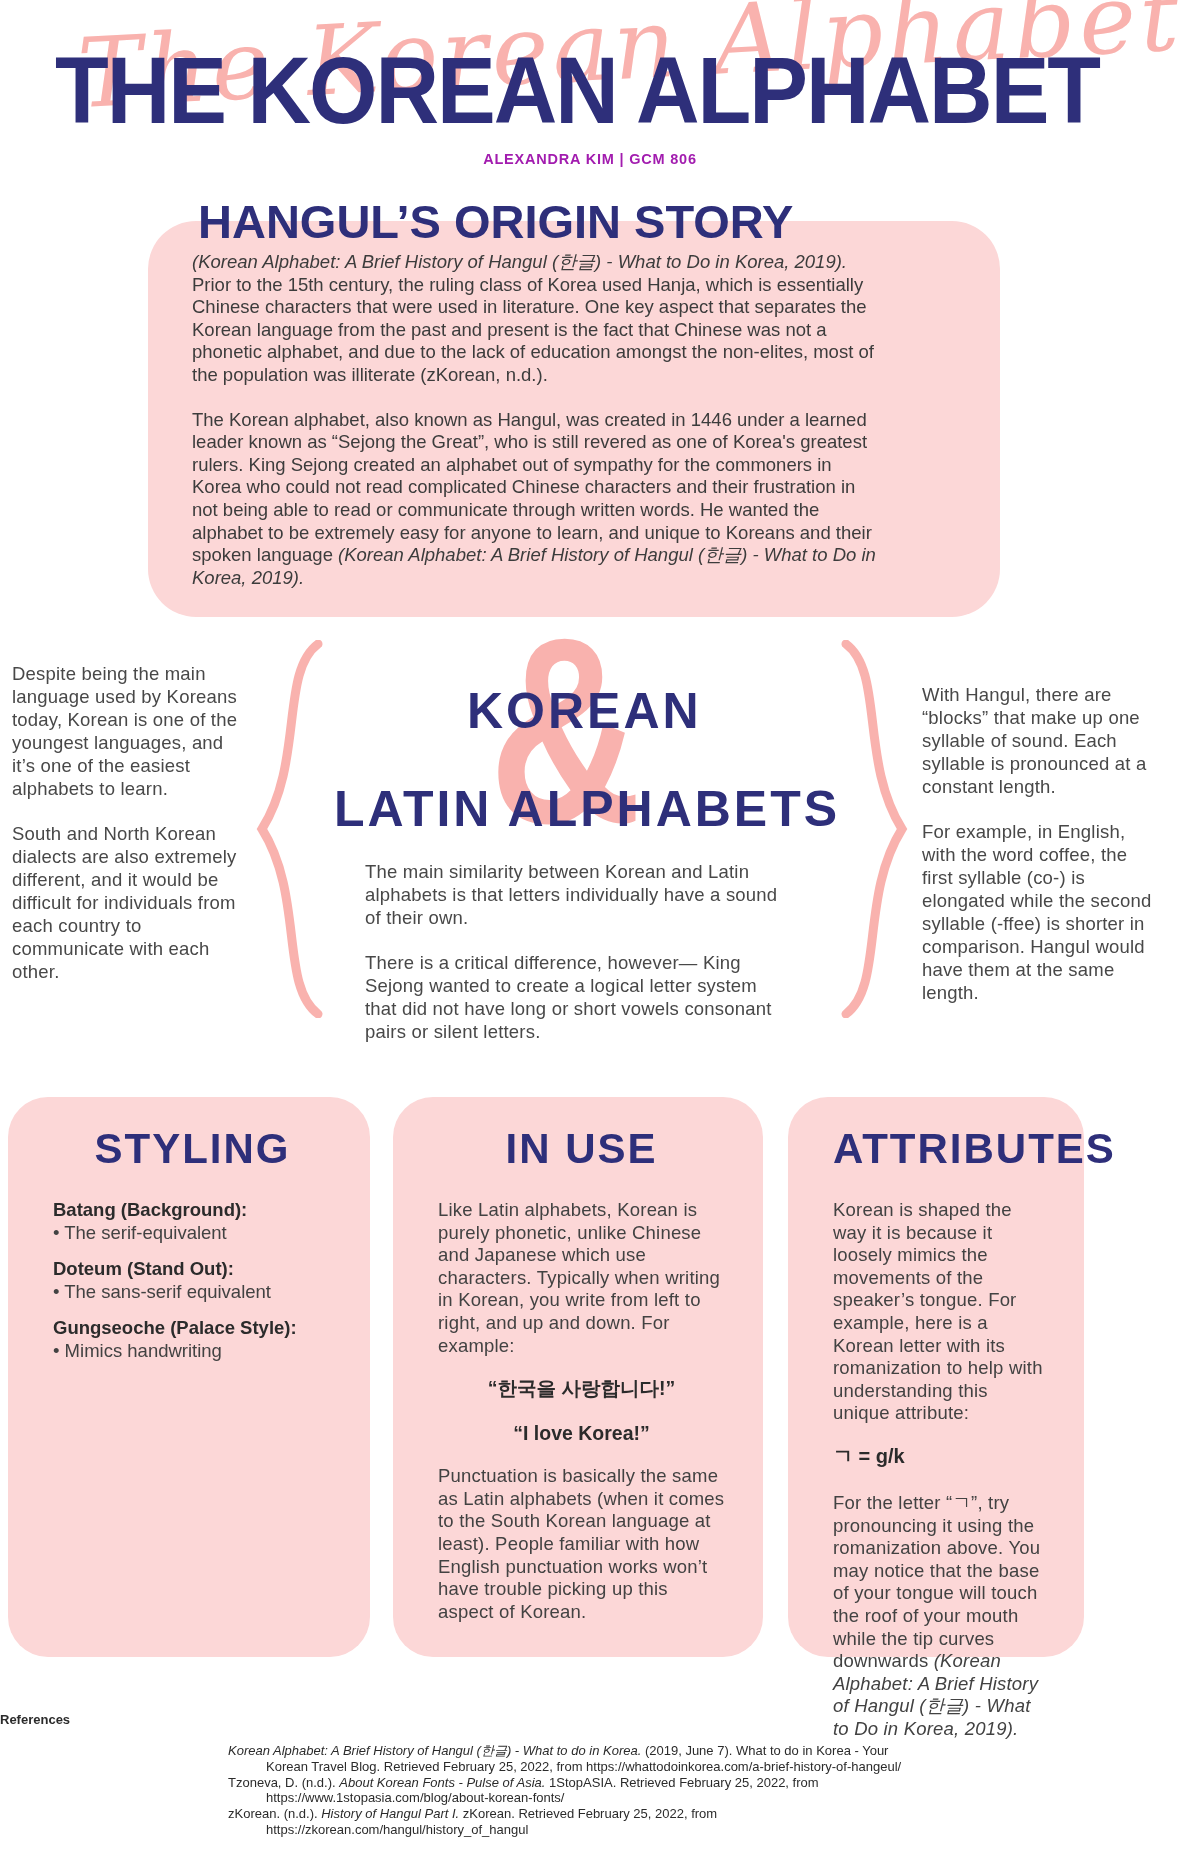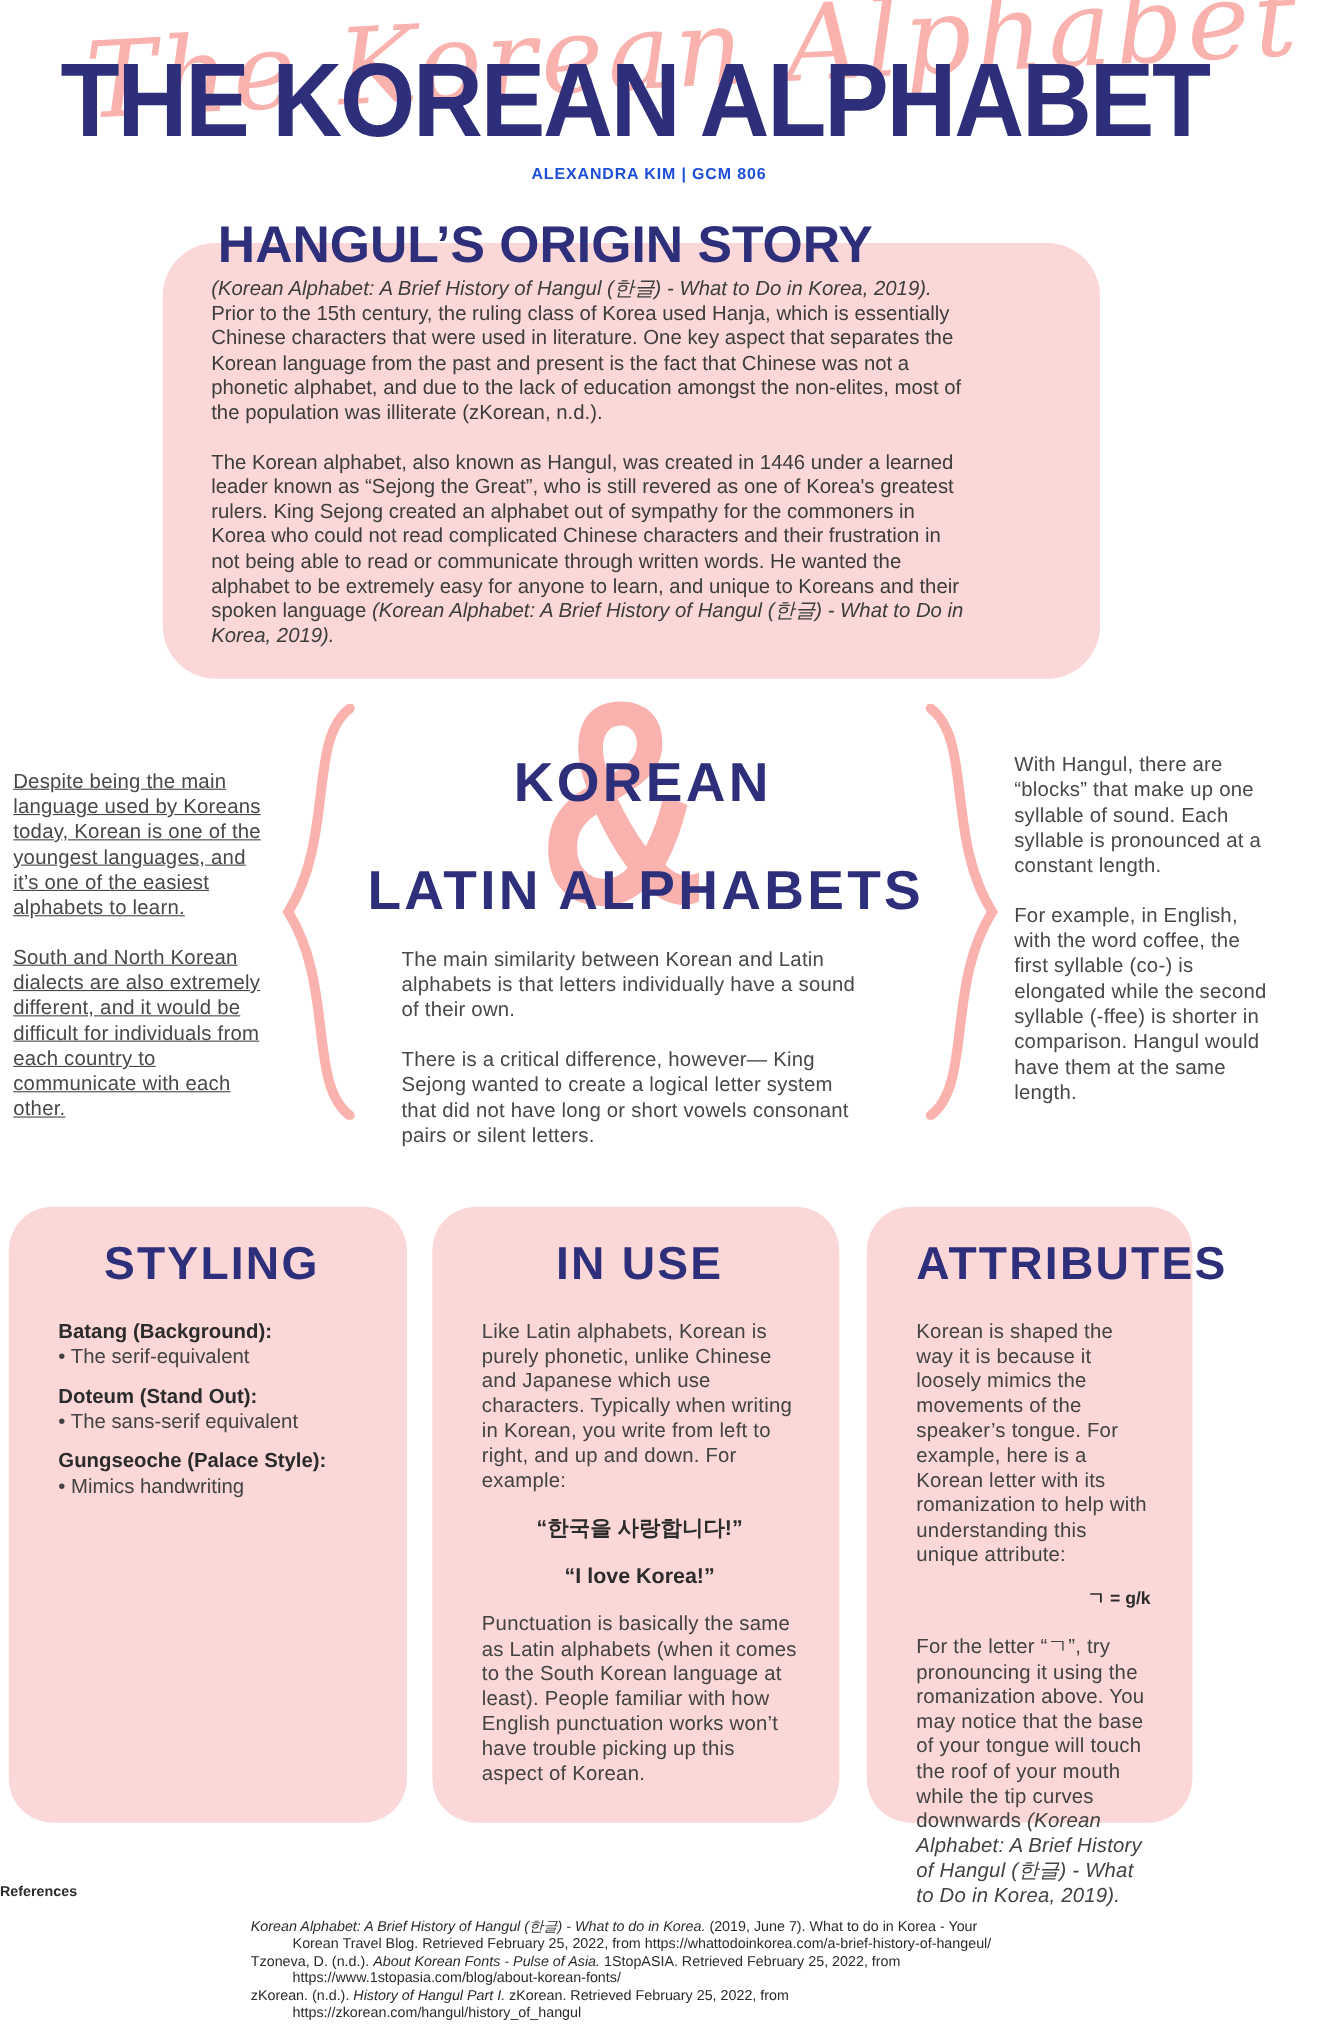--- a/index.html
+++ b/index.html
@@ -6,21 +6,21 @@
   .poster{position:relative;width:1200px;height:1855px;background:#ffffff;overflow:hidden;
           font-family:"Liberation Sans",sans-serif;}
   
   .script-title{position:absolute;left:78px;top:18px;width:1100px;
     font-family:"DejaVu Serif",serif;font-style:italic;font-size:96px;letter-spacing:4px;
     color:#f9b2ae;transform:rotate(-3deg);transform-origin:left center;white-space:nowrap;z-index:1;}
   .main-title{position:absolute;left:55px;top:36px;width:1100px;margin:0;
     font-size:88px;font-weight:700;letter-spacing:-2px;color:#2e2f7a;white-space:nowrap;
     transform:scaleY(1.08);transform-origin:top left;z-index:2;}
   .byline{position:absolute;left:0;top:151px;width:1180px;text-align:center;
-    font-size:14.5px;font-weight:700;letter-spacing:.8px;color:#1d4ed8;z-index:2;}
+    font-size:14.5px;font-weight:700;letter-spacing:.8px;color:#a21caf;z-index:2;}
   
   .origin-heading{position:absolute;left:198px;top:194px;margin:0;
     font-size:47px;font-weight:700;letter-spacing:0;color:#2e2f7a;white-space:nowrap;z-index:3;}
   .origin-box{position:absolute;left:148px;top:221px;width:852px;height:396px;
     background:#fcd7d7;border-radius:48px;box-sizing:border-box;
     padding:30px 120px 20px 44px;z-index:1;}
   .origin-box .para{font-size:18.5px;line-height:22.6px;color:#3c3c3c;margin:0 0 22px 0;}
   .italic{font-style:italic;}
   
   .mid-text{position:absolute;font-size:18.5px;line-height:23px;letter-spacing:.2px;color:#484848;}
@@ -33,21 +33,21 @@
   
   .card{position:absolute;top:1097px;height:560px;background:#fcd7d7;border-radius:40px;
     box-sizing:border-box;padding:28px 38px 0 45px;}
   .card h3{margin:0 0 26px 0;text-align:center;font-size:42px;font-weight:600;
     letter-spacing:2px;color:#2e2f7a;}
   .card .para{font-size:18.5px;line-height:22.6px;letter-spacing:.2px;color:#424242;margin:0 0 18px 0;}
   .card .term{font-weight:700;color:#2b2b2b;}
   .card .deflist{margin:0 0 16px 0;font-size:18.5px;line-height:22.6px;color:#424242;}
   .card .group{margin-bottom:14px;}
   .quote{font-size:19.5px;font-weight:700;color:#2b2b2b;text-align:center;margin:0 0 20px 0;}
-  .formula{font-size:16px;font-weight:700;color:#2b2b2b;text-align:right;margin:4px 0 22px 0;}
+  .formula{font-size:20px;font-weight:700;color:#2b2b2b;text-align:left;margin:4px 0 22px 0;}
   
   .ref-heading{position:absolute;left:0;top:1712px;width:1170px;text-align:left;
     font-size:13px;font-weight:700;color:#2b2b2b;}
   .ref-list{position:absolute;left:228px;top:1743px;width:680px;
     font-size:13px;line-height:15.8px;color:#2b2b2b;}
   .ref-entry{padding-left:38px;text-indent:-38px;margin:0;}
 </style>
 </head>
 <body>
 
@@ -61,21 +61,21 @@
   <div class="origin-box">
     <div class="para">
       <span class="italic" style="display:block">(Korean Alphabet: A Brief History of Hangul (한글) - What to Do in Korea, 2019).</span>
       <span>Prior to the 15th century, the ruling class of Korea used Hanja, which is essentially Chinese characters that were used in literature. One key aspect that separates the Korean language from the past and present is the fact that Chinese was not a phonetic alphabet, and due to the lack of education amongst the non-elites, most of the population was illiterate (zKorean, n.d.).</span>
     </div>
     <div class="para">
       <span>The Korean alphabet, also known as Hangul, was created in 1446 under a learned leader known as “Sejong the Great”, who is still revered as one of Korea's greatest rulers. King Sejong created an alphabet out of sympathy for the commoners in Korea who could not read complicated Chinese characters and their frustration in not being able to read or communicate through written words. He wanted the alphabet to be extremely easy for anyone to learn, and unique to Koreans and their spoken language </span><span class="italic">(Korean Alphabet: A Brief History of Hangul (한글) - What to Do in Korea, 2019).</span>
     </div>
   </div>
 
-  <div class="mid-text" style="left:12px;top:698px;width:228px;text-decoration:underline;">
+  <div class="mid-text" style="left:12px;top:662px;width:228px;">
     <p class="para">Despite being the main language used by Koreans today, Korean is one of the youngest languages, and it’s one of the easiest alphabets to learn.</p>
     <p class="para">South and North Korean dialects are also extremely different, and it would be difficult for individuals from each country to communicate with each other.</p>
   </div>
 
   <svg class="brace" style="left:246px;top:640px;" width="80" height="378" viewBox="0 0 80 378">
     <path d="M72,4 C34,32 58,122 16,189 C58,256 34,346 72,374" fill="none" stroke="#f9b2ae" stroke-width="9" stroke-linecap="round"></path>
   </svg>
   <svg class="brace" style="left:838px;top:640px;" width="80" height="378" viewBox="0 0 80 378">
     <path d="M8,4 C46,32 22,122 64,189 C22,256 46,346 8,374" fill="none" stroke="#f9b2ae" stroke-width="9" stroke-linecap="round"></path>
   </svg>

